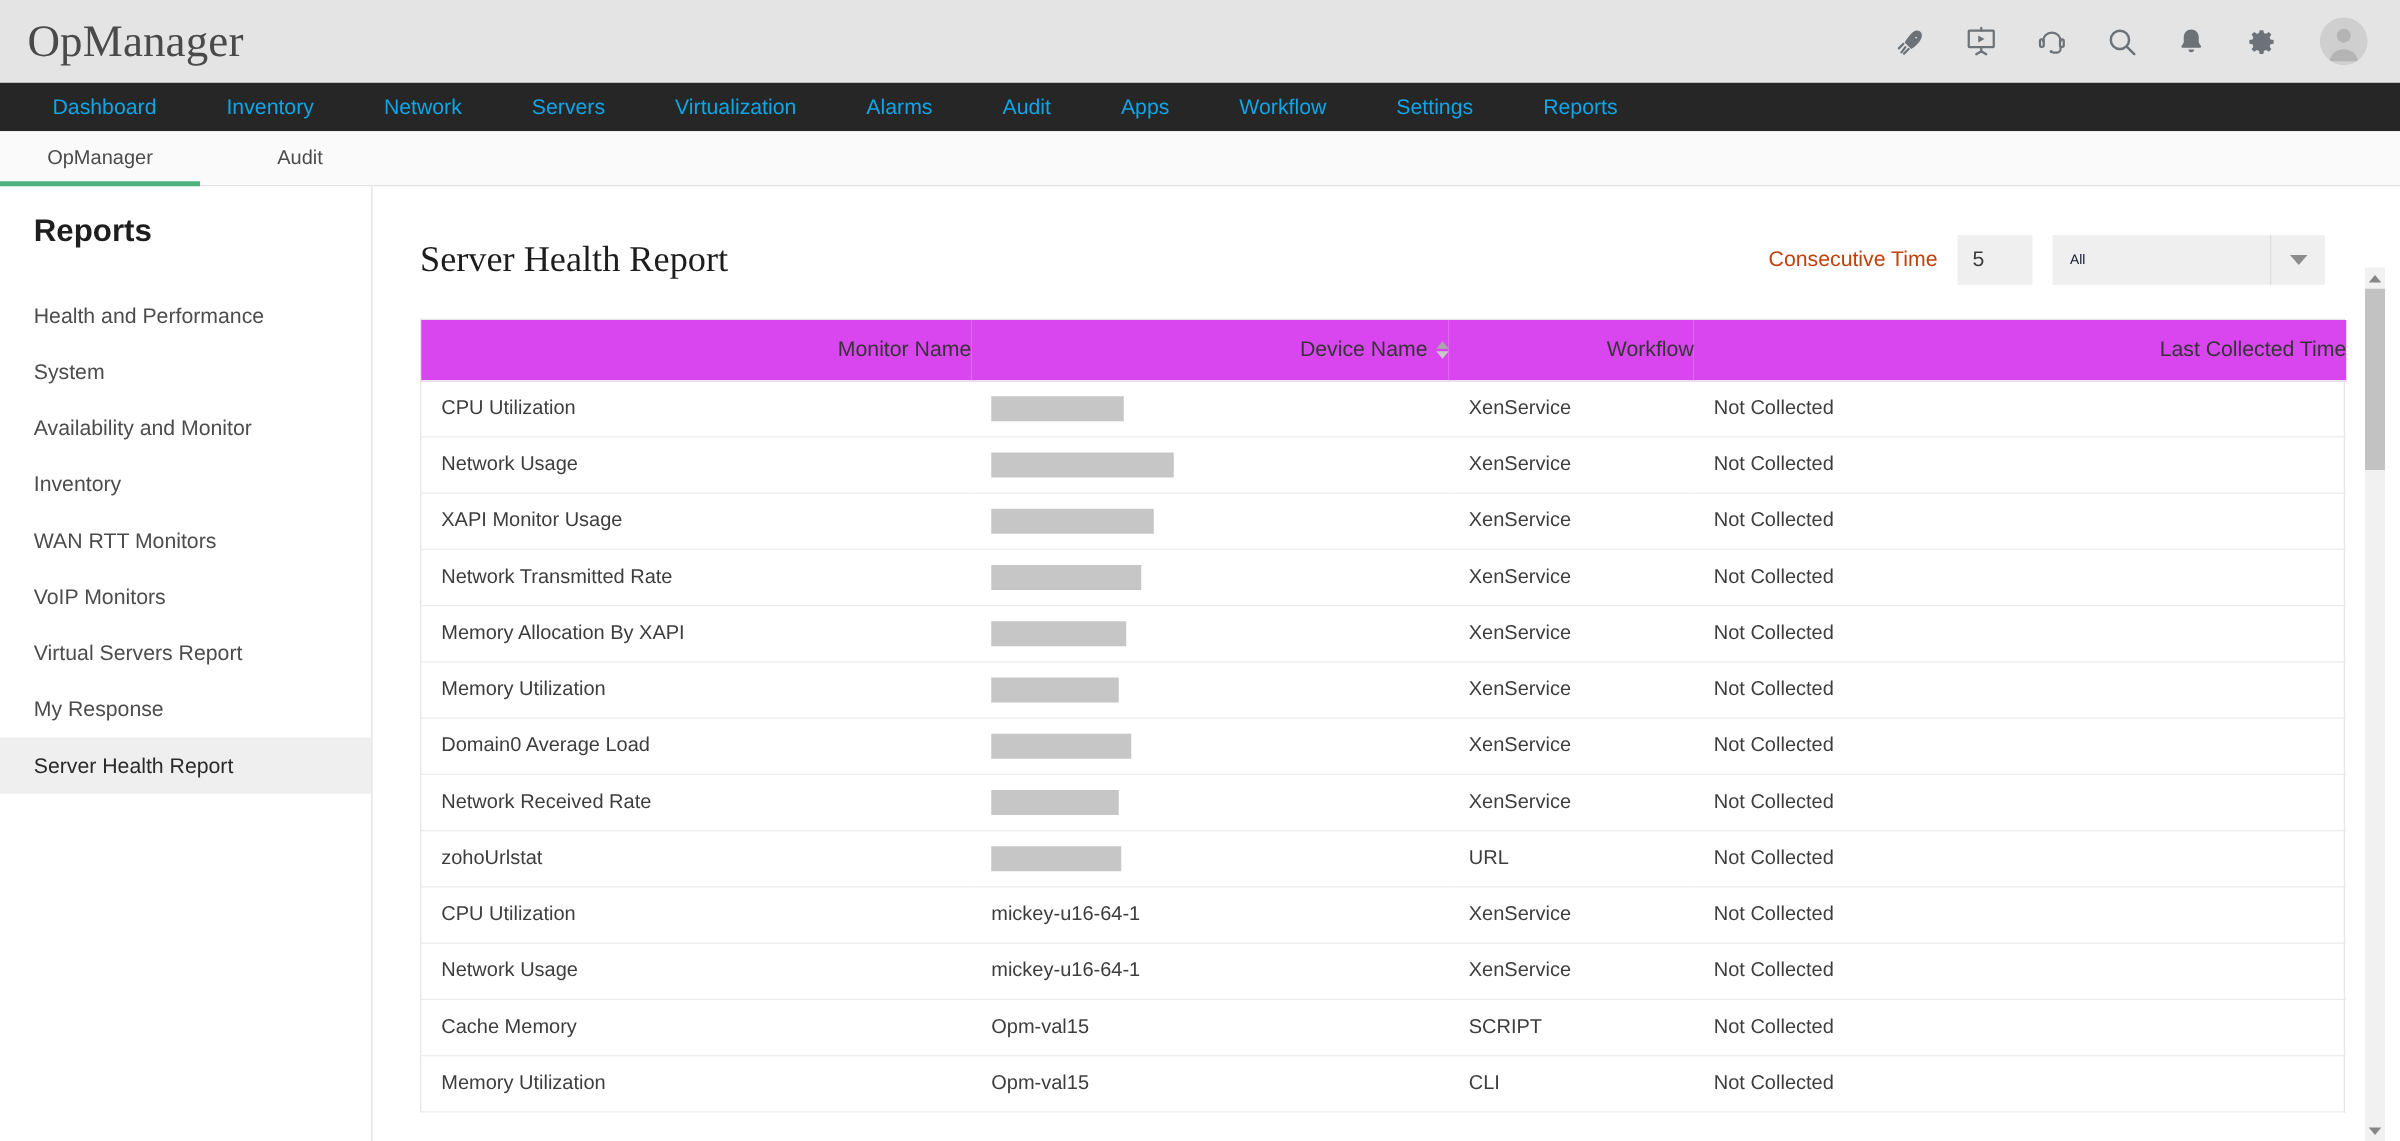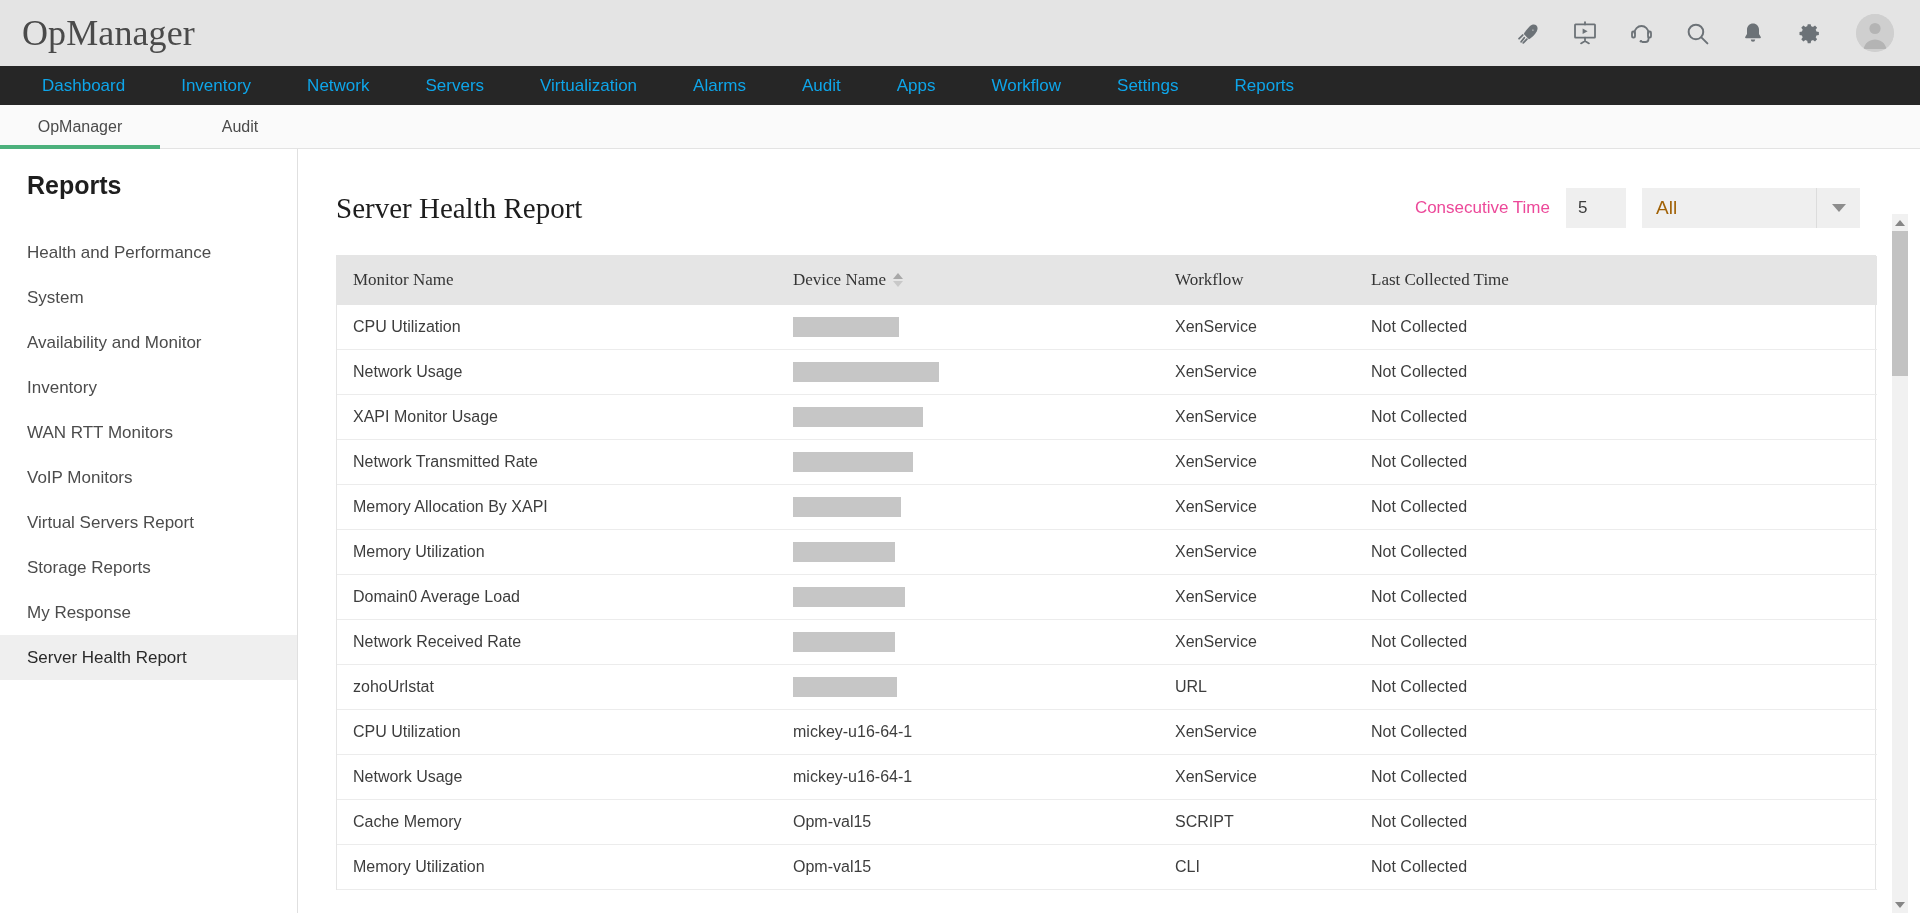--- a/index.html
+++ b/index.html
@@ -158,21 +158,21 @@
     font-weight: 400;
   }
   .head-controls {
     margin-left: auto;
     display: flex;
     align-items: center;
     gap: 16px;
   }
   .ctrl-label {
     font-size: 17px;
-    color: #ec4899;
+    color: #c2410c;
   }
   .num-box {
     width: 60px;
     height: 40px;
     background: #efefef;
     border: none;
     font-size: 17px;
     color: #3c3c3c;
     padding-left: 12px;
     font-family: "Liberation Sans", sans-serif;
@@ -182,22 +182,22 @@
     width: 218px;
     height: 40px;
     background: #efefef;
     display: flex;
     align-items: center;
     cursor: pointer;
   }
   .sel-value {
     flex: 1;
     padding-left: 14px;
-    font-size: 19px;
-    color: #a16207;
+    font-size: 11px;
+    color: #0f172a;
   }
   .sel-arrow {
     width: 44px;
     height: 40px;
     display: flex;
     align-items: center;
     justify-content: center;
     border-left: 1px solid #dcdcdc;
   }
   .caret-down {
@@ -213,31 +213,30 @@
     border-bottom: none;
     background: #fff;
     width: 1540px;
   }
   table.report {
     width: 100%;
     border-collapse: collapse;
     table-layout: fixed;
   }
   table.report thead th {
-    background: #e5e5e5;
-    text-align: left;
+    background: #d946ef;
+    text-align: right;
     font-size: 17px;
     font-weight: 400;
     color: #353535;
     padding: 14px 0 14px 16px;
     height: 48px;
     border-bottom: 1px solid #e5e5e5;
     cursor: pointer;
     white-space: nowrap;
-    font-family: Liberation Serif, serif;
   }
   .th-inner { display: inline-flex; align-items: center; gap: 7px; }
   .sort-ind {
     display: inline-flex;
     flex-direction: column;
     gap: 2px;
     line-height: 0;
   }
   .sort-ind i {
     display: block;
@@ -407,21 +406,20 @@
 
   <aside class="sidebar">
     <h2>Reports</h2>
     <div class="side-item">Health and Performance</div>
     <div class="side-item">System</div>
     <div class="side-item">Availability and Monitor</div>
     <div class="side-item">Inventory</div>
     <div class="side-item">WAN RTT Monitors</div>
     <div class="side-item">VoIP Monitors</div>
     <div class="side-item">Virtual Servers Report</div>
-    <div class="side-item">Storage Reports</div>
     <div class="side-item">My Response</div>
     <div class="side-item active">Server Health Report</div>
   </aside>
 
   <main class="content">
     <div class="content-inner">
 
       <div class="report-head">
         <div class="report-title">Server Health Report</div>
 

